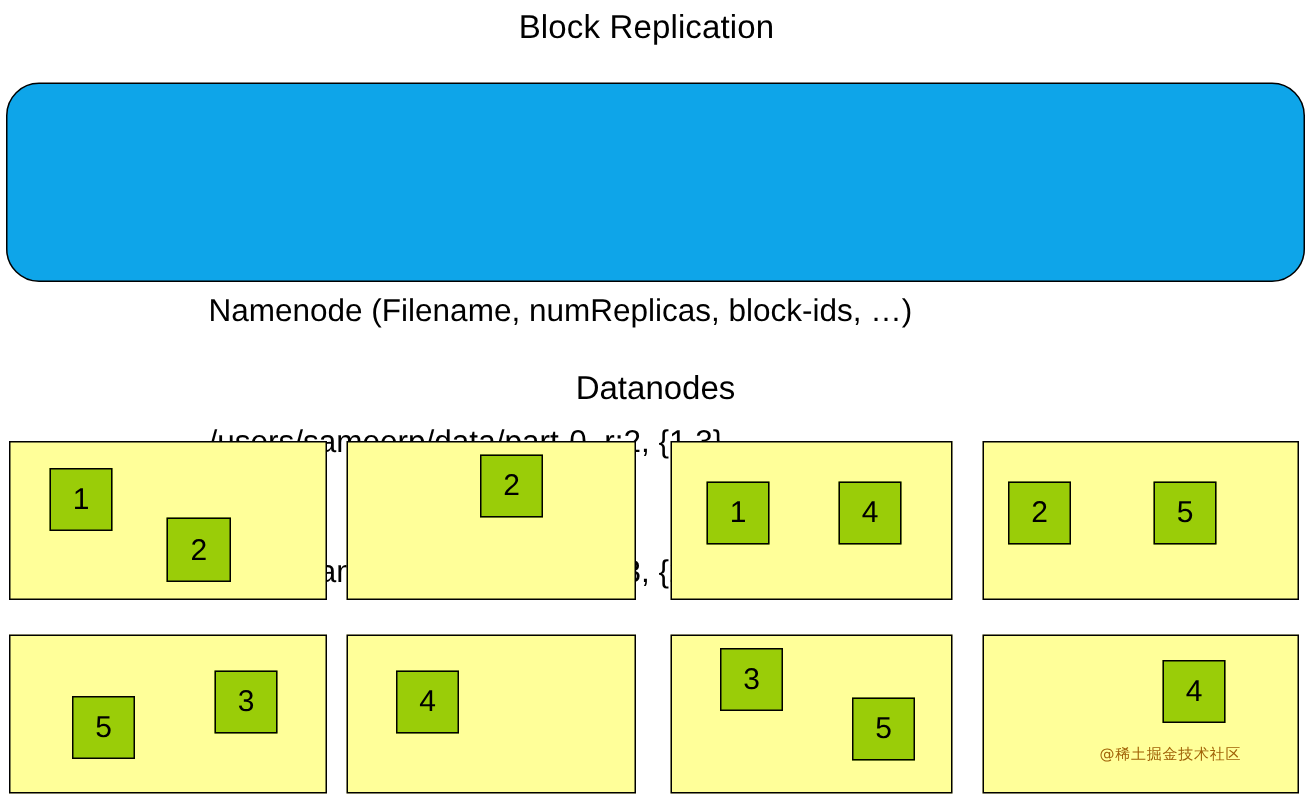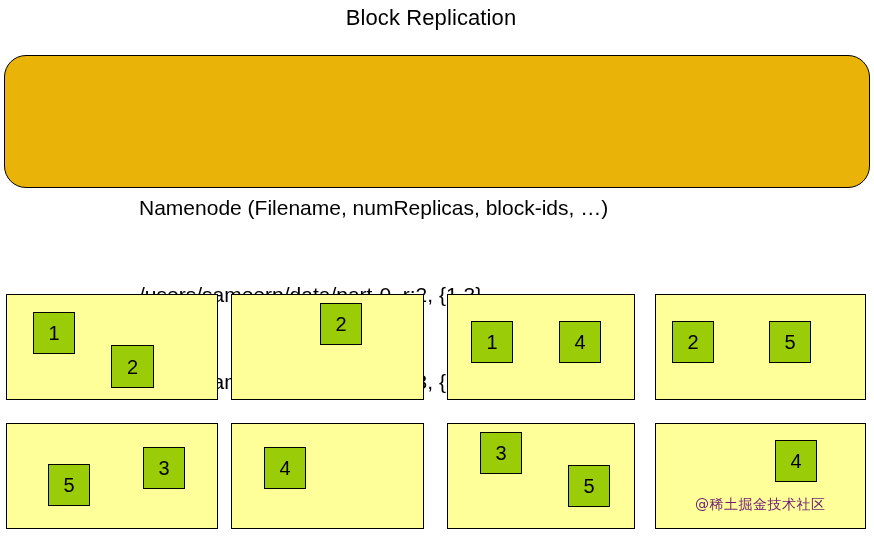--- a/index.html
+++ b/index.html
@@ -35,21 +35,21 @@
     letter-spacing: 0.1px;
     color: #000;
   }
 
   .namenode-box {
     position: absolute;
     left: 4px;
     top: 55px;
     width: 866px;
     height: 133px;
-    background: #eab308;
+    background: #0ea5e9;
     border: 1.6px solid #000000;
     border-radius: 22px;
     box-sizing: border-box;
   }
 
   .namenode-text {
     position: absolute;
     left: 134px;
     top: 79px;
     font-size: 21px;
@@ -85,43 +85,45 @@
     display: flex;
     align-items: center;
     justify-content: center;
     font-size: 20px;
     line-height: 20px;
     color: #000;
   }
 
   .watermark {
     position: absolute;
-    font-size: 14px;
+    font-size: 10px;
     line-height: 18px;
-    color: #701a75;
+    color: #a16207;
     white-space: nowrap;
     font-family: "DejaVu Sans", sans-serif;
     letter-spacing: 0.5px;
+    margin-left: 38px;
   }
 </style>
 </head>
 <body>
 
 <div id="diagram">
 
   <div class="title">Block Replication</div>
 
   <div class="namenode-box">
     <div class="namenode-text">
       <div>Namenode (Filename, numReplicas, block-ids, …)</div>
       <div>/users/sameerp/data/part-0, r:2, {1,3}, …</div>
       <div>/users/sameerp/data/part-1, r:3, {2,4,5}, …</div>
     </div>
   </div>
 
+  <div class="section-title">Datanodes</div>
 
   <div id="datanode-layer">
       <div class="datanode" style="left: 6px; top: 294px; width: 212px; height: 106px;"></div>
       <div class="block" style="left: 33px; top: 312px; width: 42px; height: 42px;">1</div>
       <div class="block" style="left: 111px; top: 345px; width: 43px; height: 43px;">2</div>
       <div class="datanode" style="left: 231px; top: 294px; width: 193px; height: 106px;"></div>
       <div class="block" style="left: 320px; top: 303px; width: 42px; height: 42px;">2</div>
       <div class="datanode" style="left: 447px; top: 294px; width: 188px; height: 106px;"></div>
       <div class="block" style="left: 471px; top: 321px; width: 42px; height: 42px;">1</div>
       <div class="block" style="left: 559px; top: 321px; width: 42px; height: 42px;">4</div>

